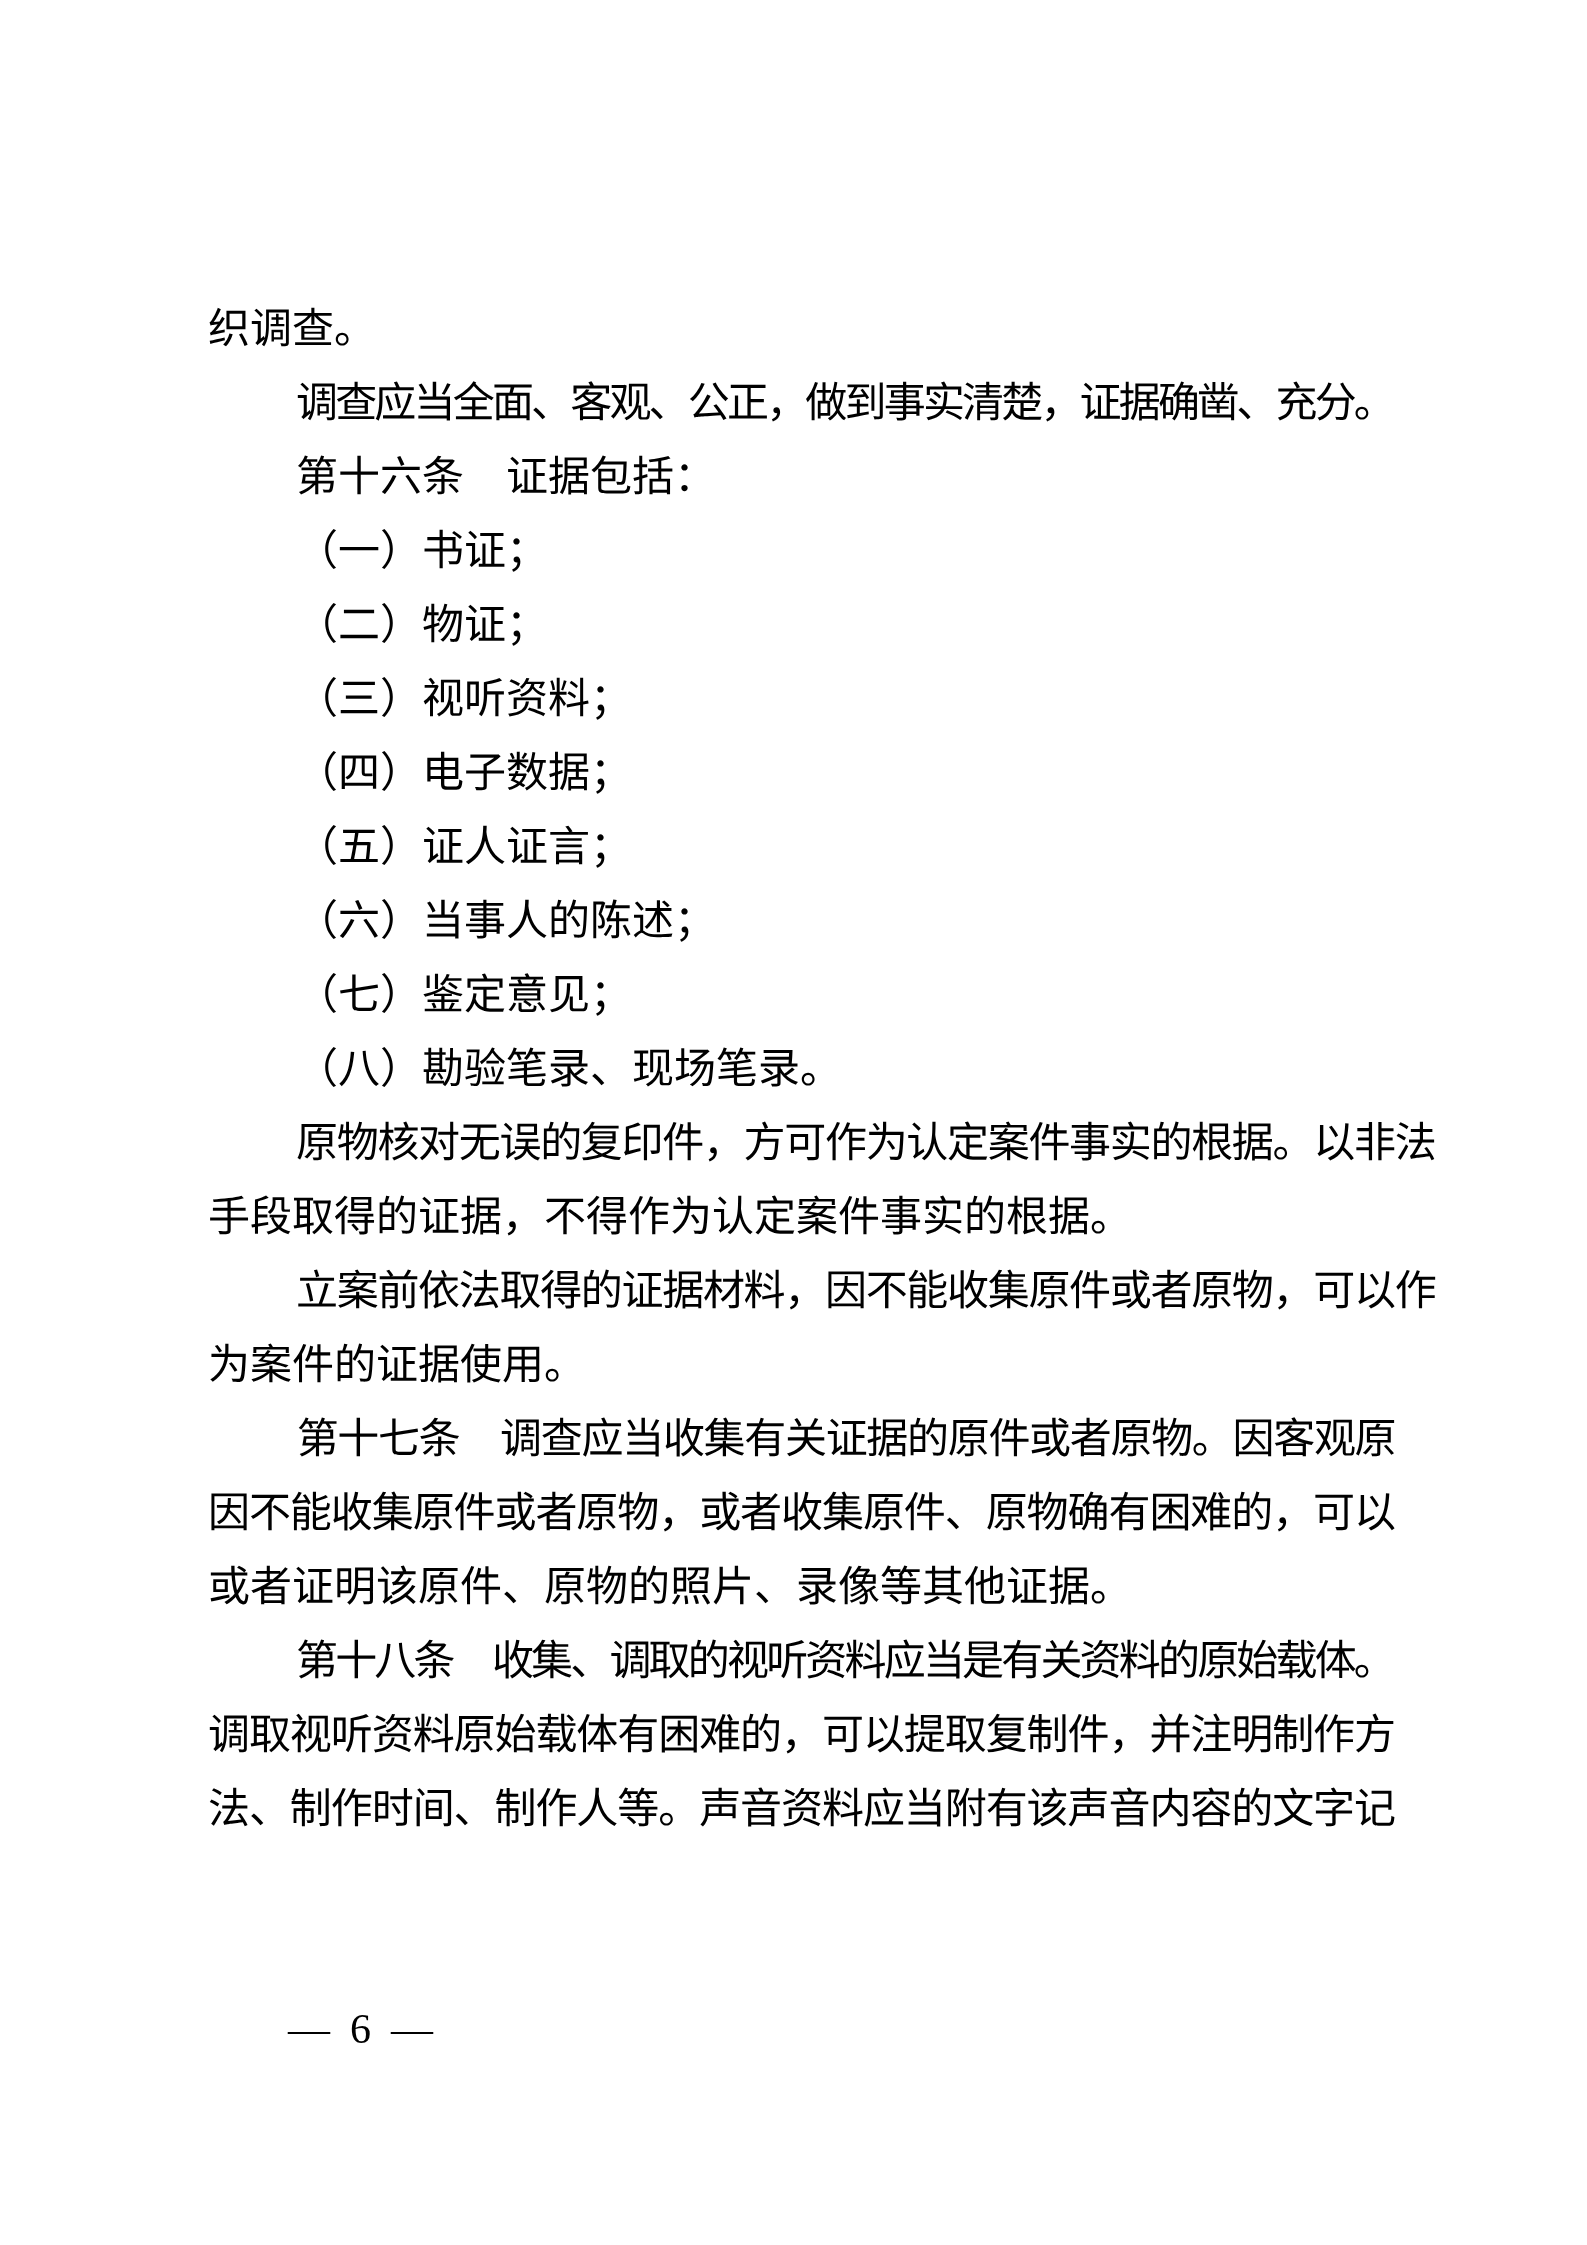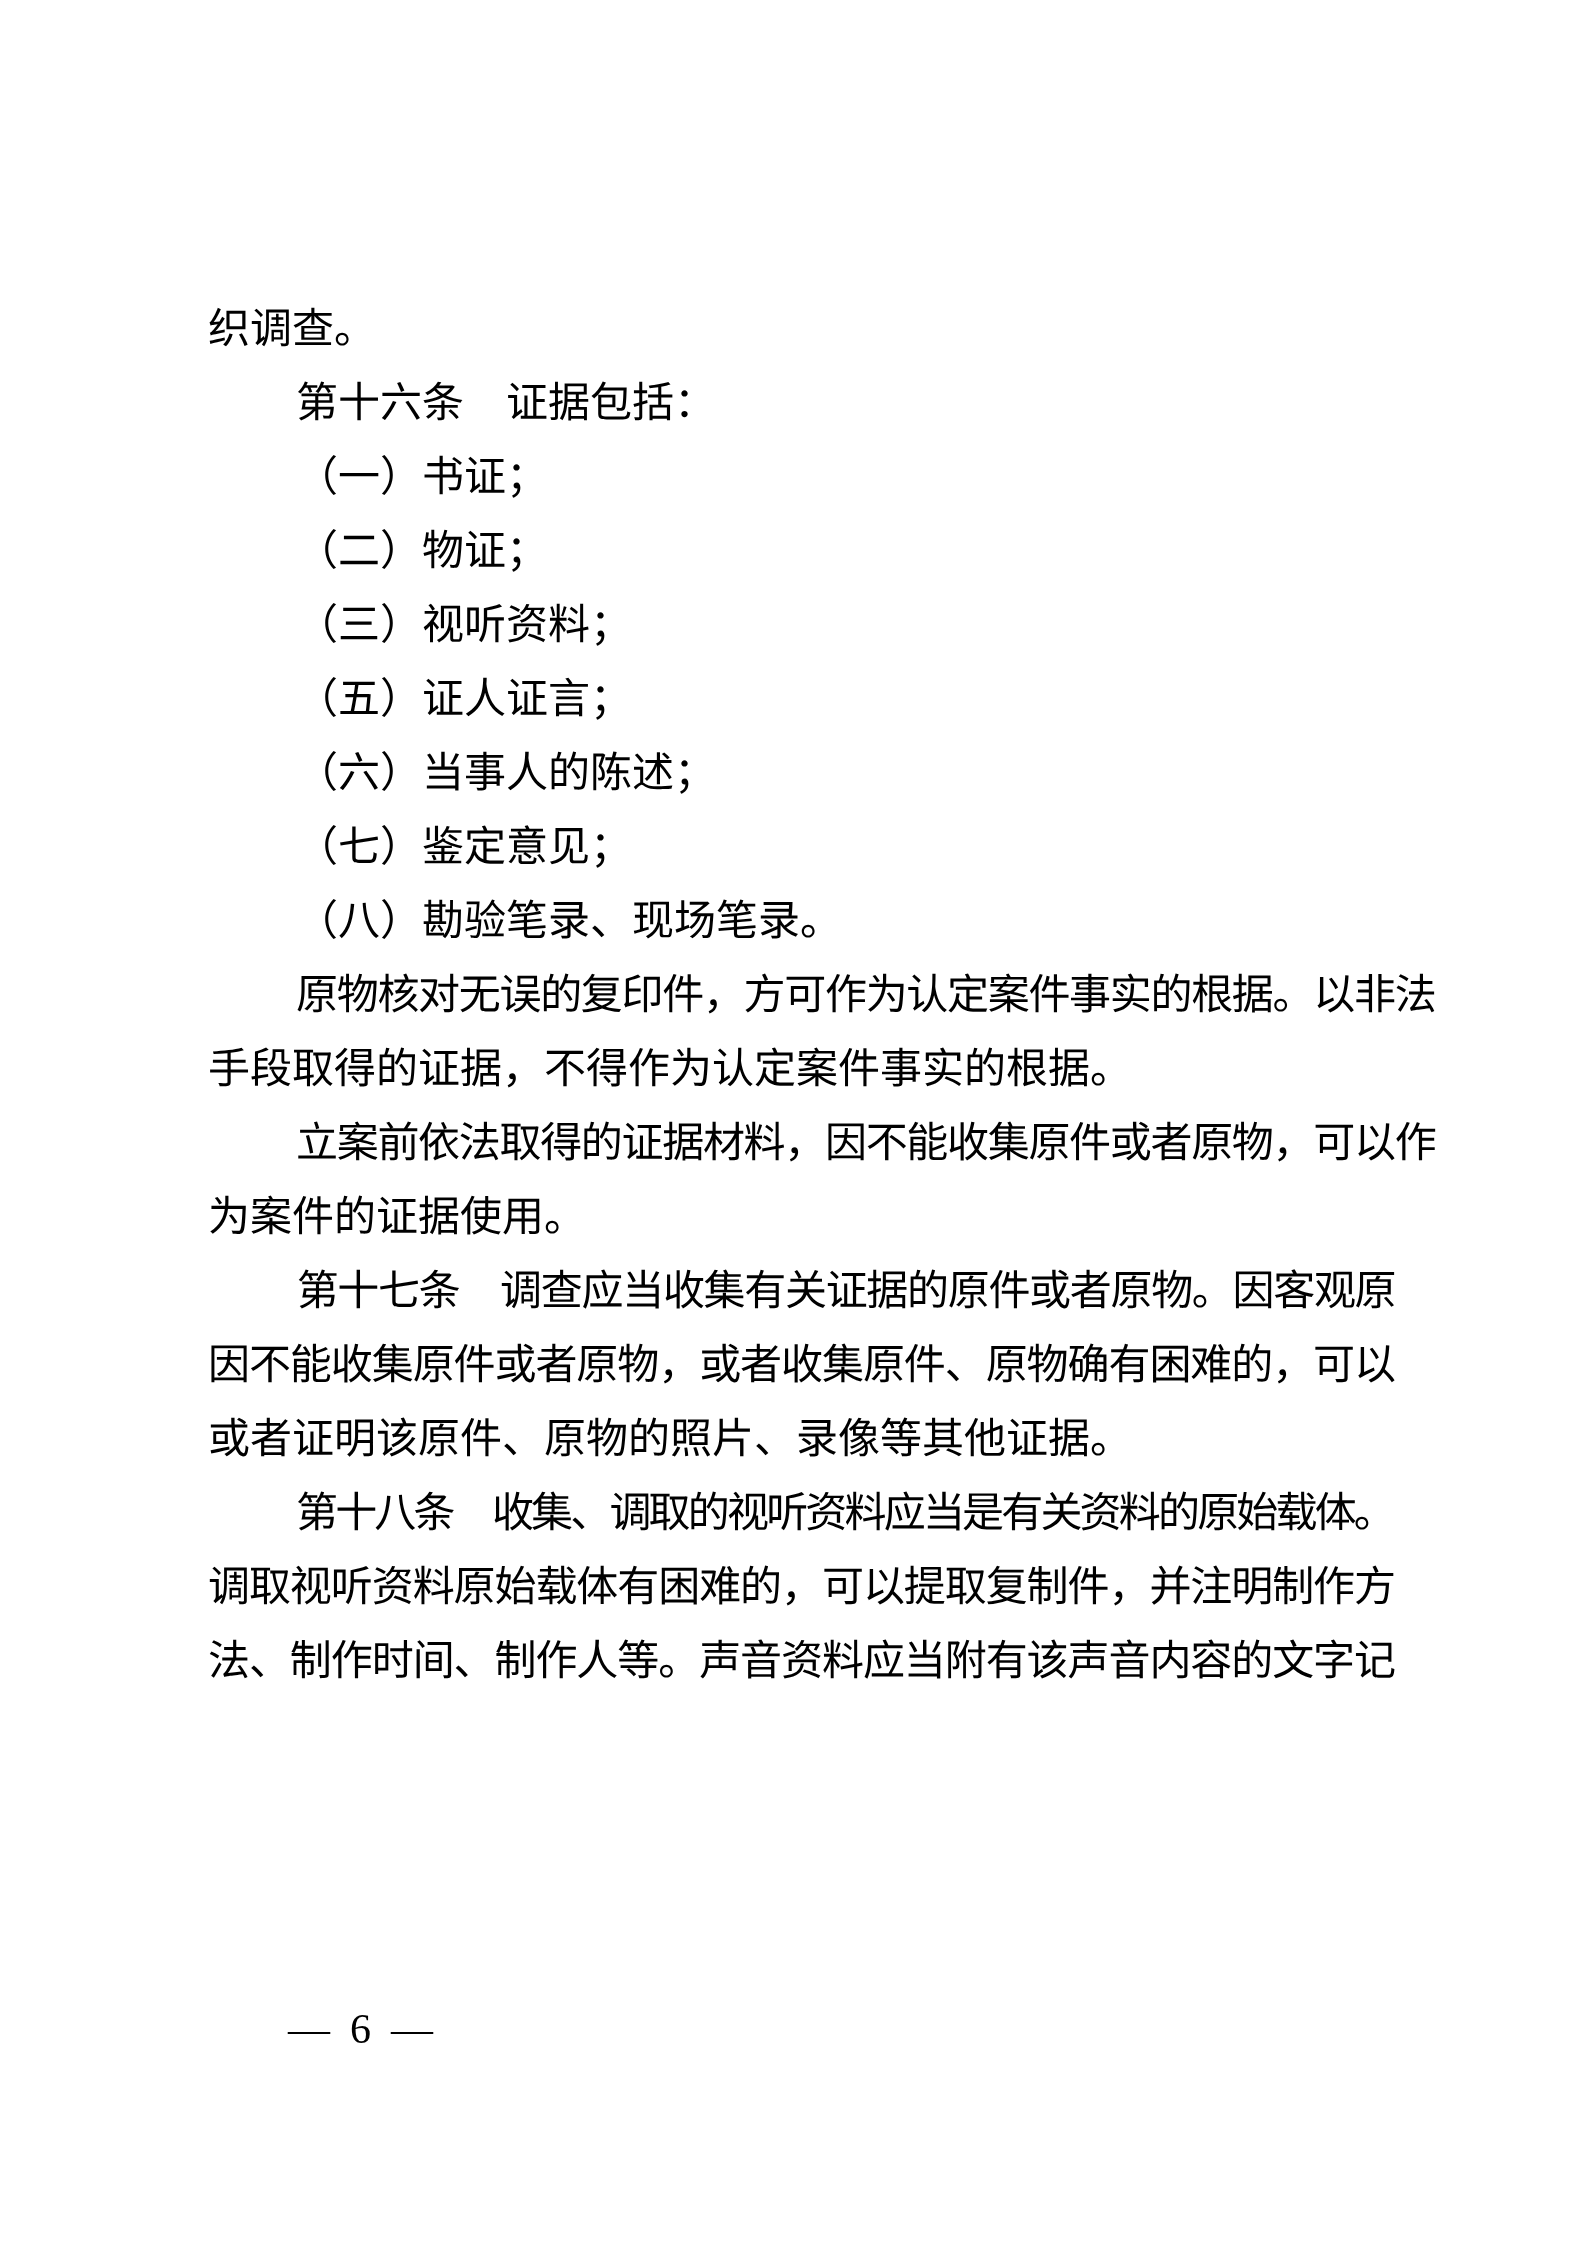--- a/index.html
+++ b/index.html
@@ -51,24 +51,26 @@
   .footer .gap-l { margin-right: 20px; }
   .footer .gap-r { margin-left: 20px; }
 </style>
 </head>
 <body style="background: rgb(255, 255, 255); color: rgb(0, 0, 0);">
 
 <div class="page">
 
   <div class="doc-body" id="doc-body">
       <div class="line">织调查。</div>
+      <div class="line indent" style="letter-spacing: -2.82px;">调查应当全面、客观、公正，做到事实清楚，证据确凿、充分。</div>
       <div class="line indent">第十六条　证据包括：</div>
       <div class="line indent">（一）书证；</div>
       <div class="line indent">（二）物证；</div>
       <div class="line indent">（三）视听资料；</div>
+      <div class="line indent">（四）电子数据；</div>
       <div class="line indent">（五）证人证言；</div>
       <div class="line indent">（六）当事人的陈述；</div>
       <div class="line indent">（七）鉴定意见；</div>
       <div class="line indent">（八）勘验笔录、现场笔录。</div>
       <div class="line indent" style="letter-spacing: -1.31px;">原物核对无误的复印件，方可作为认定案件事实的根据。以非法</div>
       <div class="line">手段取得的证据，不得作为认定案件事实的根据。</div>
       <div class="line indent" style="letter-spacing: -1.31px;">立案前依法取得的证据材料，因不能收集原件或者原物，可以作</div>
       <div class="line">为案件的证据使用。</div>
       <div class="line indent" style="letter-spacing: -1.31px; text-align: center;">第十七条　调查应当收集有关证据的原件或者原物。因客观原</div>
       <div class="line" style="letter-spacing: -1.07px;">因不能收集原件或者原物，或者收集原件、原物确有困难的，可以</div>

